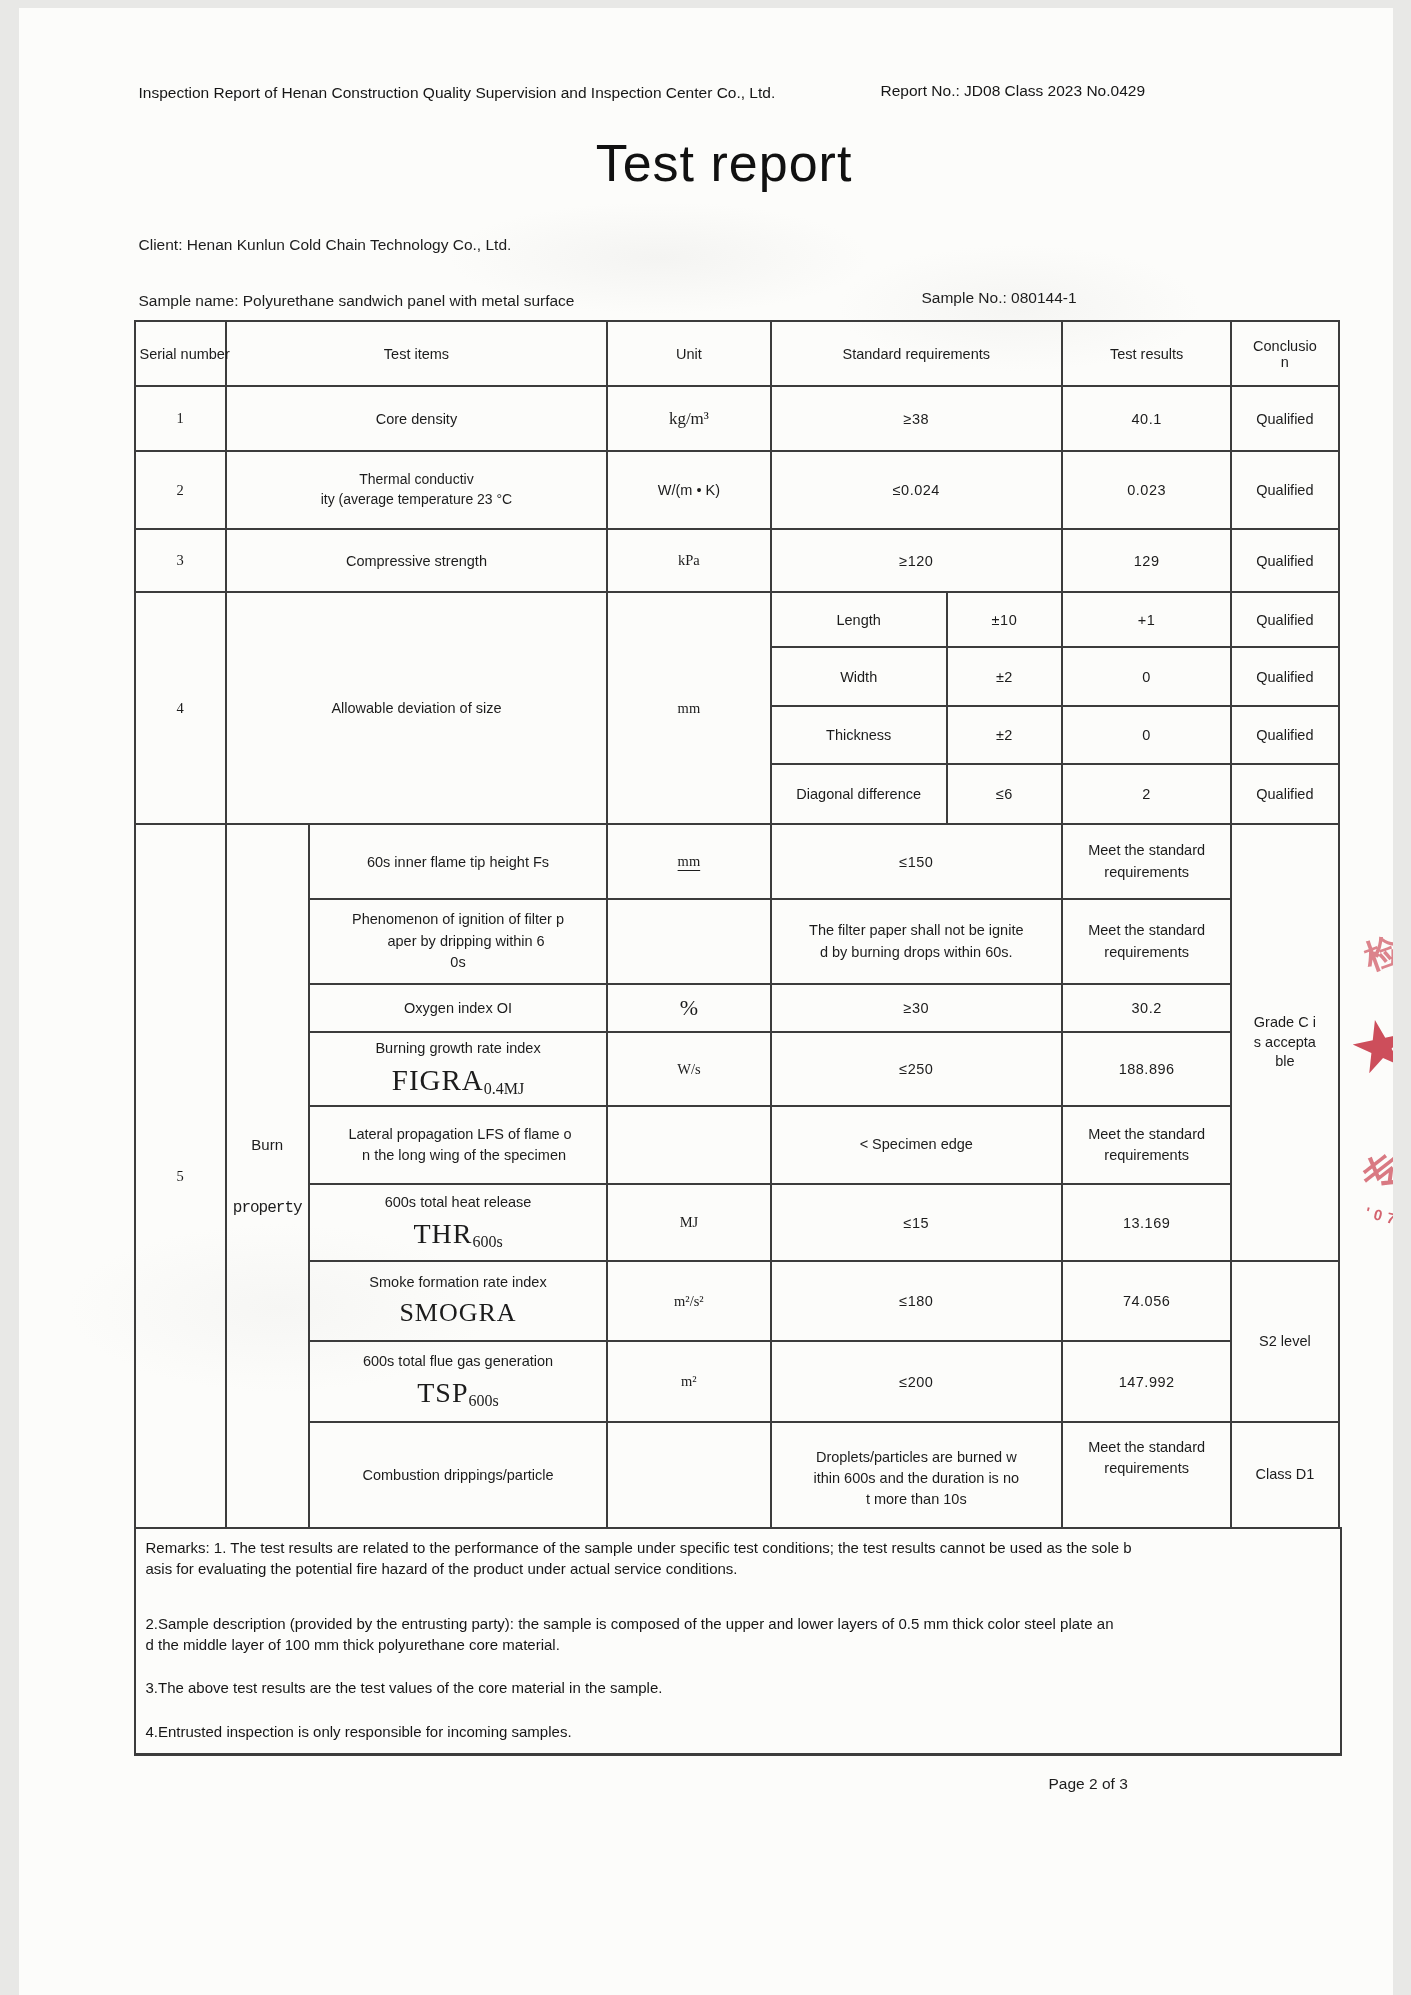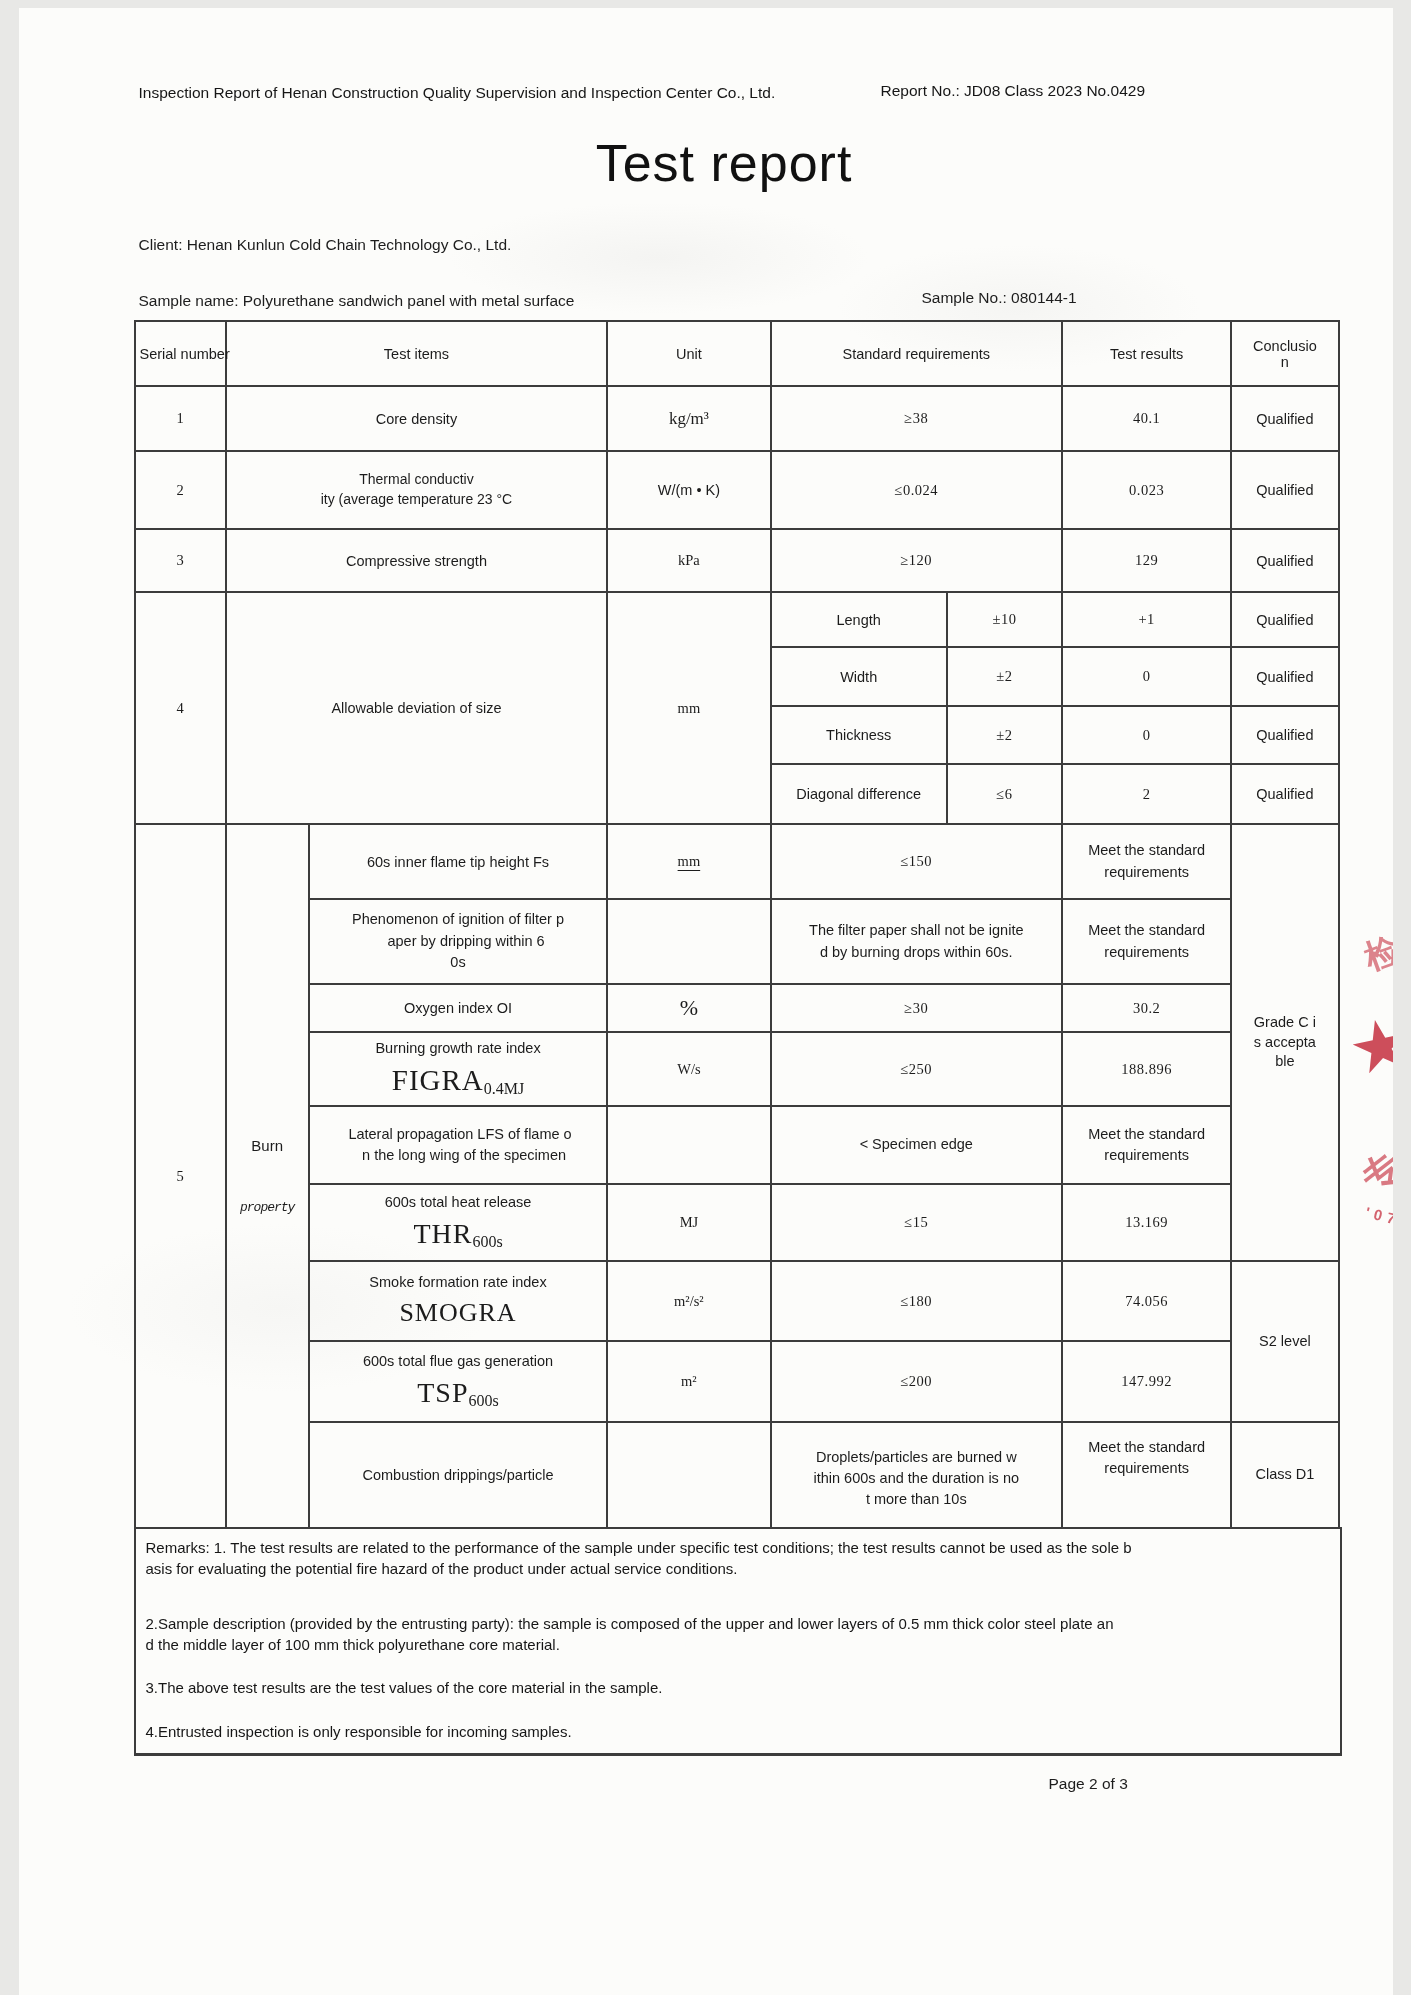--- a/index.html
+++ b/index.html
@@ -43,38 +43,38 @@
   .trh {height:65px;} .tr1 {height:65px;} .tr2 {height:78px;} .tr3 {height:63px;}
   .tr4a{height:55px;} .tr4b{height:59px;} .tr4c{height:58px;} .tr4d{height:60px;}
   .tr5a{height:75px;} .tr5b{height:85px;} .tr5c{height:48px;} .tr5d{height:74px;}
   .tr5e{height:78px;} .tr5f{height:77px;} .tr5g{height:80px;} .tr5h{height:81px;} .tr5i{height:106px;}
 
   td.hdr{font-size:15px;color:#191919;border-radius:27px;}
   td.hdr-serial{white-space:nowrap;text-align:left;padding-left:6px;}
   td.hdr-conclusion{text-align:left;padding-left:5px;}
   td.serial{font-family:"Liberation Serif","DejaVu Serif",serif;font-size:27px;}
   td.left{text-align:left;padding-left:12px;}
-  td.val{font-family:Liberation Serif, serif;font-size:25px;letter-spacing:0.5px;}
+  td.val{font-family:Liberation Sans, sans-serif;font-size:25px;letter-spacing:0.5px;}
   td.val26{font-size:26px;}
   td.val22{font-size:22px;}
   td.unit-serif{font-family:"Liberation Serif","DejaVu Serif",serif;font-size:24px;}
   td.unit-big{font-size:26px;}
   td.unit-small{font-size:20px;}
   td.unit-sans{font-size:16px;}
   .ul{text-decoration:underline;text-underline-offset:4px;}
   td.meet{text-align:right;padding-right:8px;line-height:1.45;}
   td.qualified{font-size:14.5px;}
   td.concl-left{text-align:left;padding-left:6px;line-height:1.35;}
   td.items-top{vertical-align:top;text-align:left;padding:6px 4px 0 10px;}
   .sym-line{text-align:center;margin-top:8px;font-family:"Liberation Serif","DejaVu Serif",serif;font-size:29px;letter-spacing:1px;}
   .sym-line .subsc{font-size:16px;vertical-align:-4px;letter-spacing:0;}
   td.stdtext{line-height:1.45;}
   td.burn-group{vertical-align:middle;padding:0;}
   .burn-l1{margin-bottom:46px;font-size:15px;}
-  .burn-l2{font-family:"Liberation Mono","DejaVu Sans Mono",monospace;font-size:13px;letter-spacing:-1px;font-style:italic;}
+  .burn-l2{font-family:"Liberation Mono","DejaVu Sans Mono",monospace;font-size:16px;letter-spacing:-1px;}
 
   .remarks-box{
     left:115px;top:1519px;width:1188px;height:196px;
     border:2px solid #3c3c3c;border-bottom:3px solid #3c3c3c;
     padding:8px 8px 20px 8px;
     font-size:15px;line-height:1.42;color:#161616;
   }
   .remark{position:absolute;left:10px;width:1165px;}
   .remark-0{top:8px;}
   .remark-1{top:84px;}

